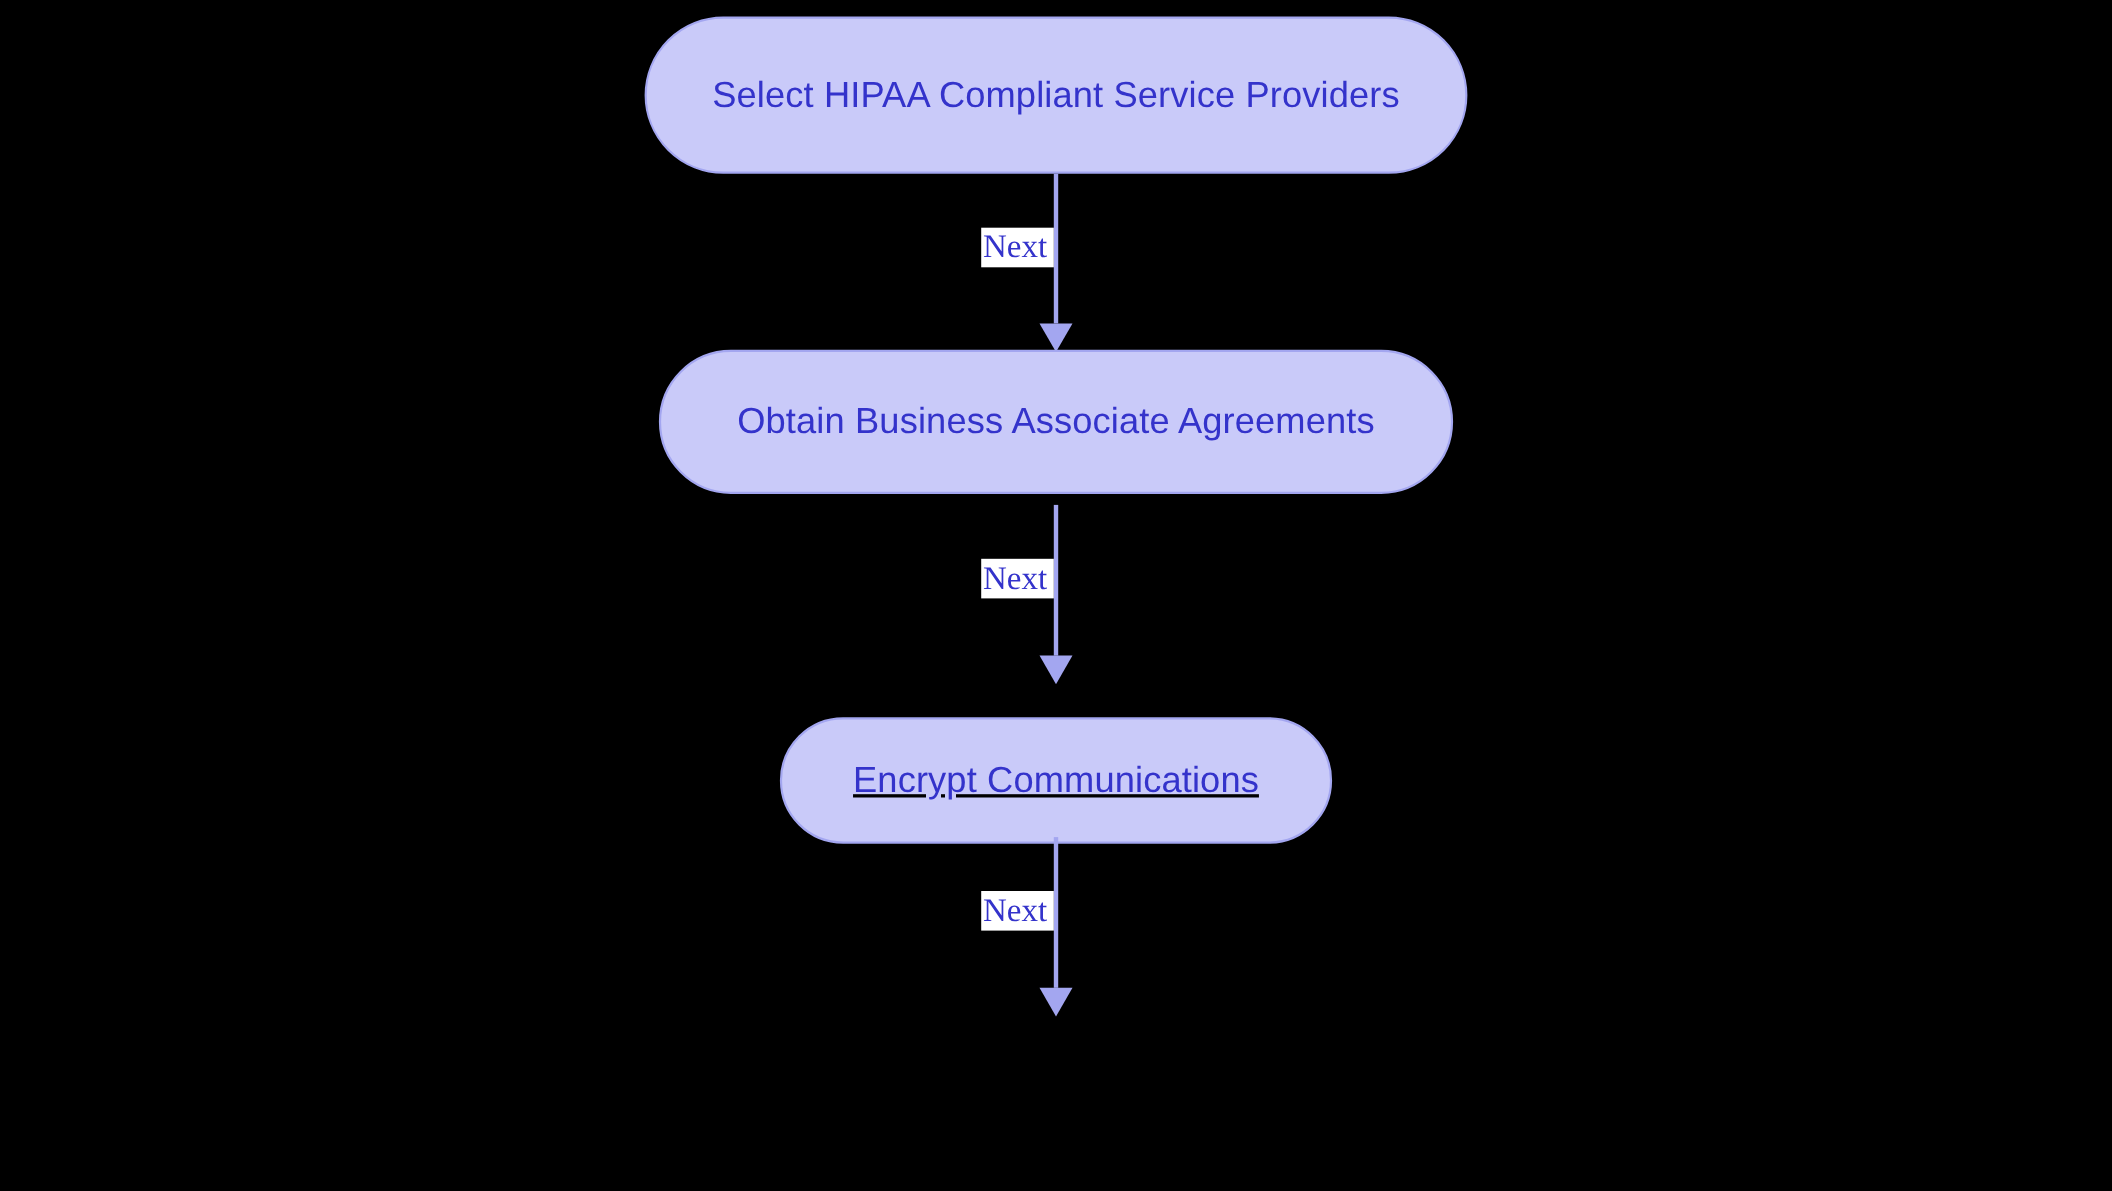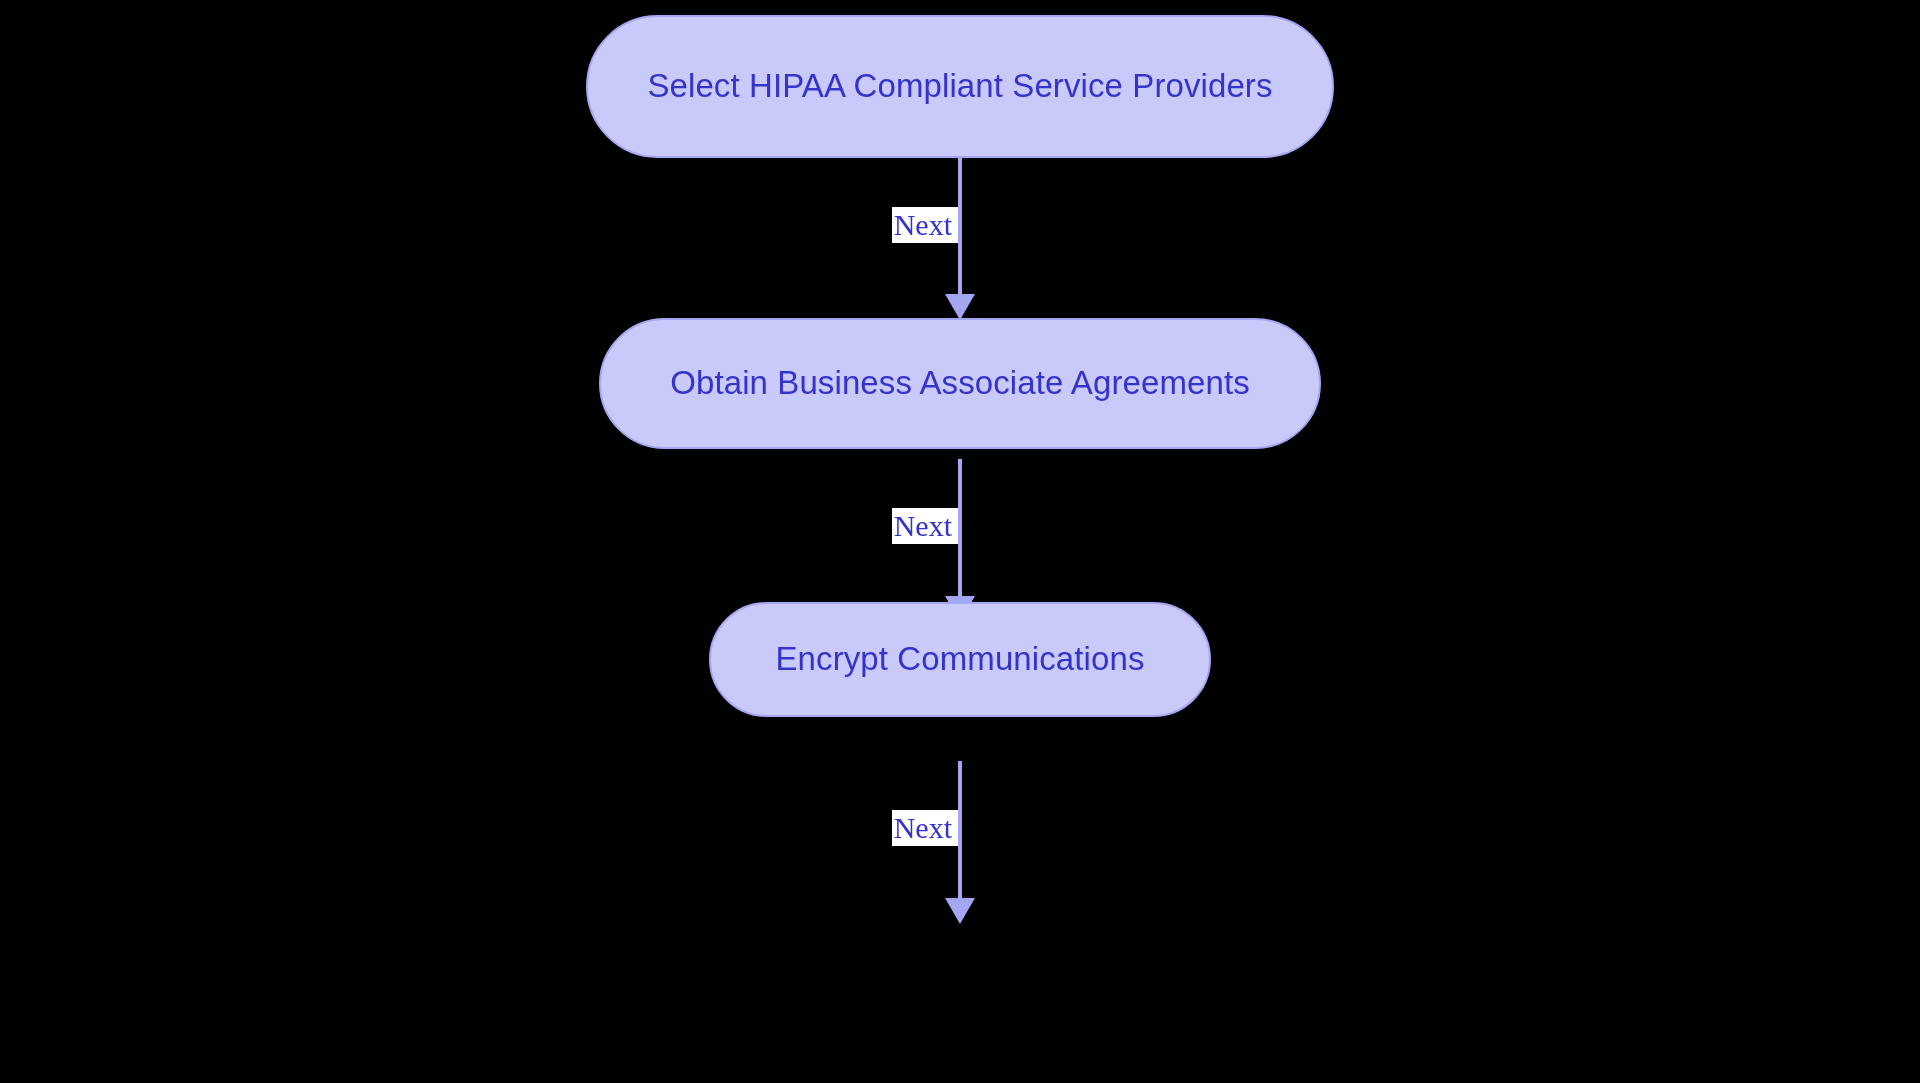--- a/index.html
+++ b/index.html
@@ -42,21 +42,21 @@
     font-weight: 400;
     line-height: 1.1;
     letter-spacing: 0.1px;
     white-space: nowrap;
     text-align: center;
     user-select: none;
   }
 
   #node-1 { top: 15px;  width: 748px; height: 143px; }
   #node-2 { top: 304px; width: 722px; height: 131px; margin-top: 14px; }
-  #node-3 { top: 602px; width: 502px; height: 115px; }
+  #node-3 { top: 652px; width: 502px; height: 115px; text-decoration: underline; }
   #node-4 { top: 924px; width: 420px; height: 139px; }
 
   
   .edge {
     position: absolute;
     left: 50%;
     transform: translateX(-50%);
     width: 120px;
   }
   .edge-line {

